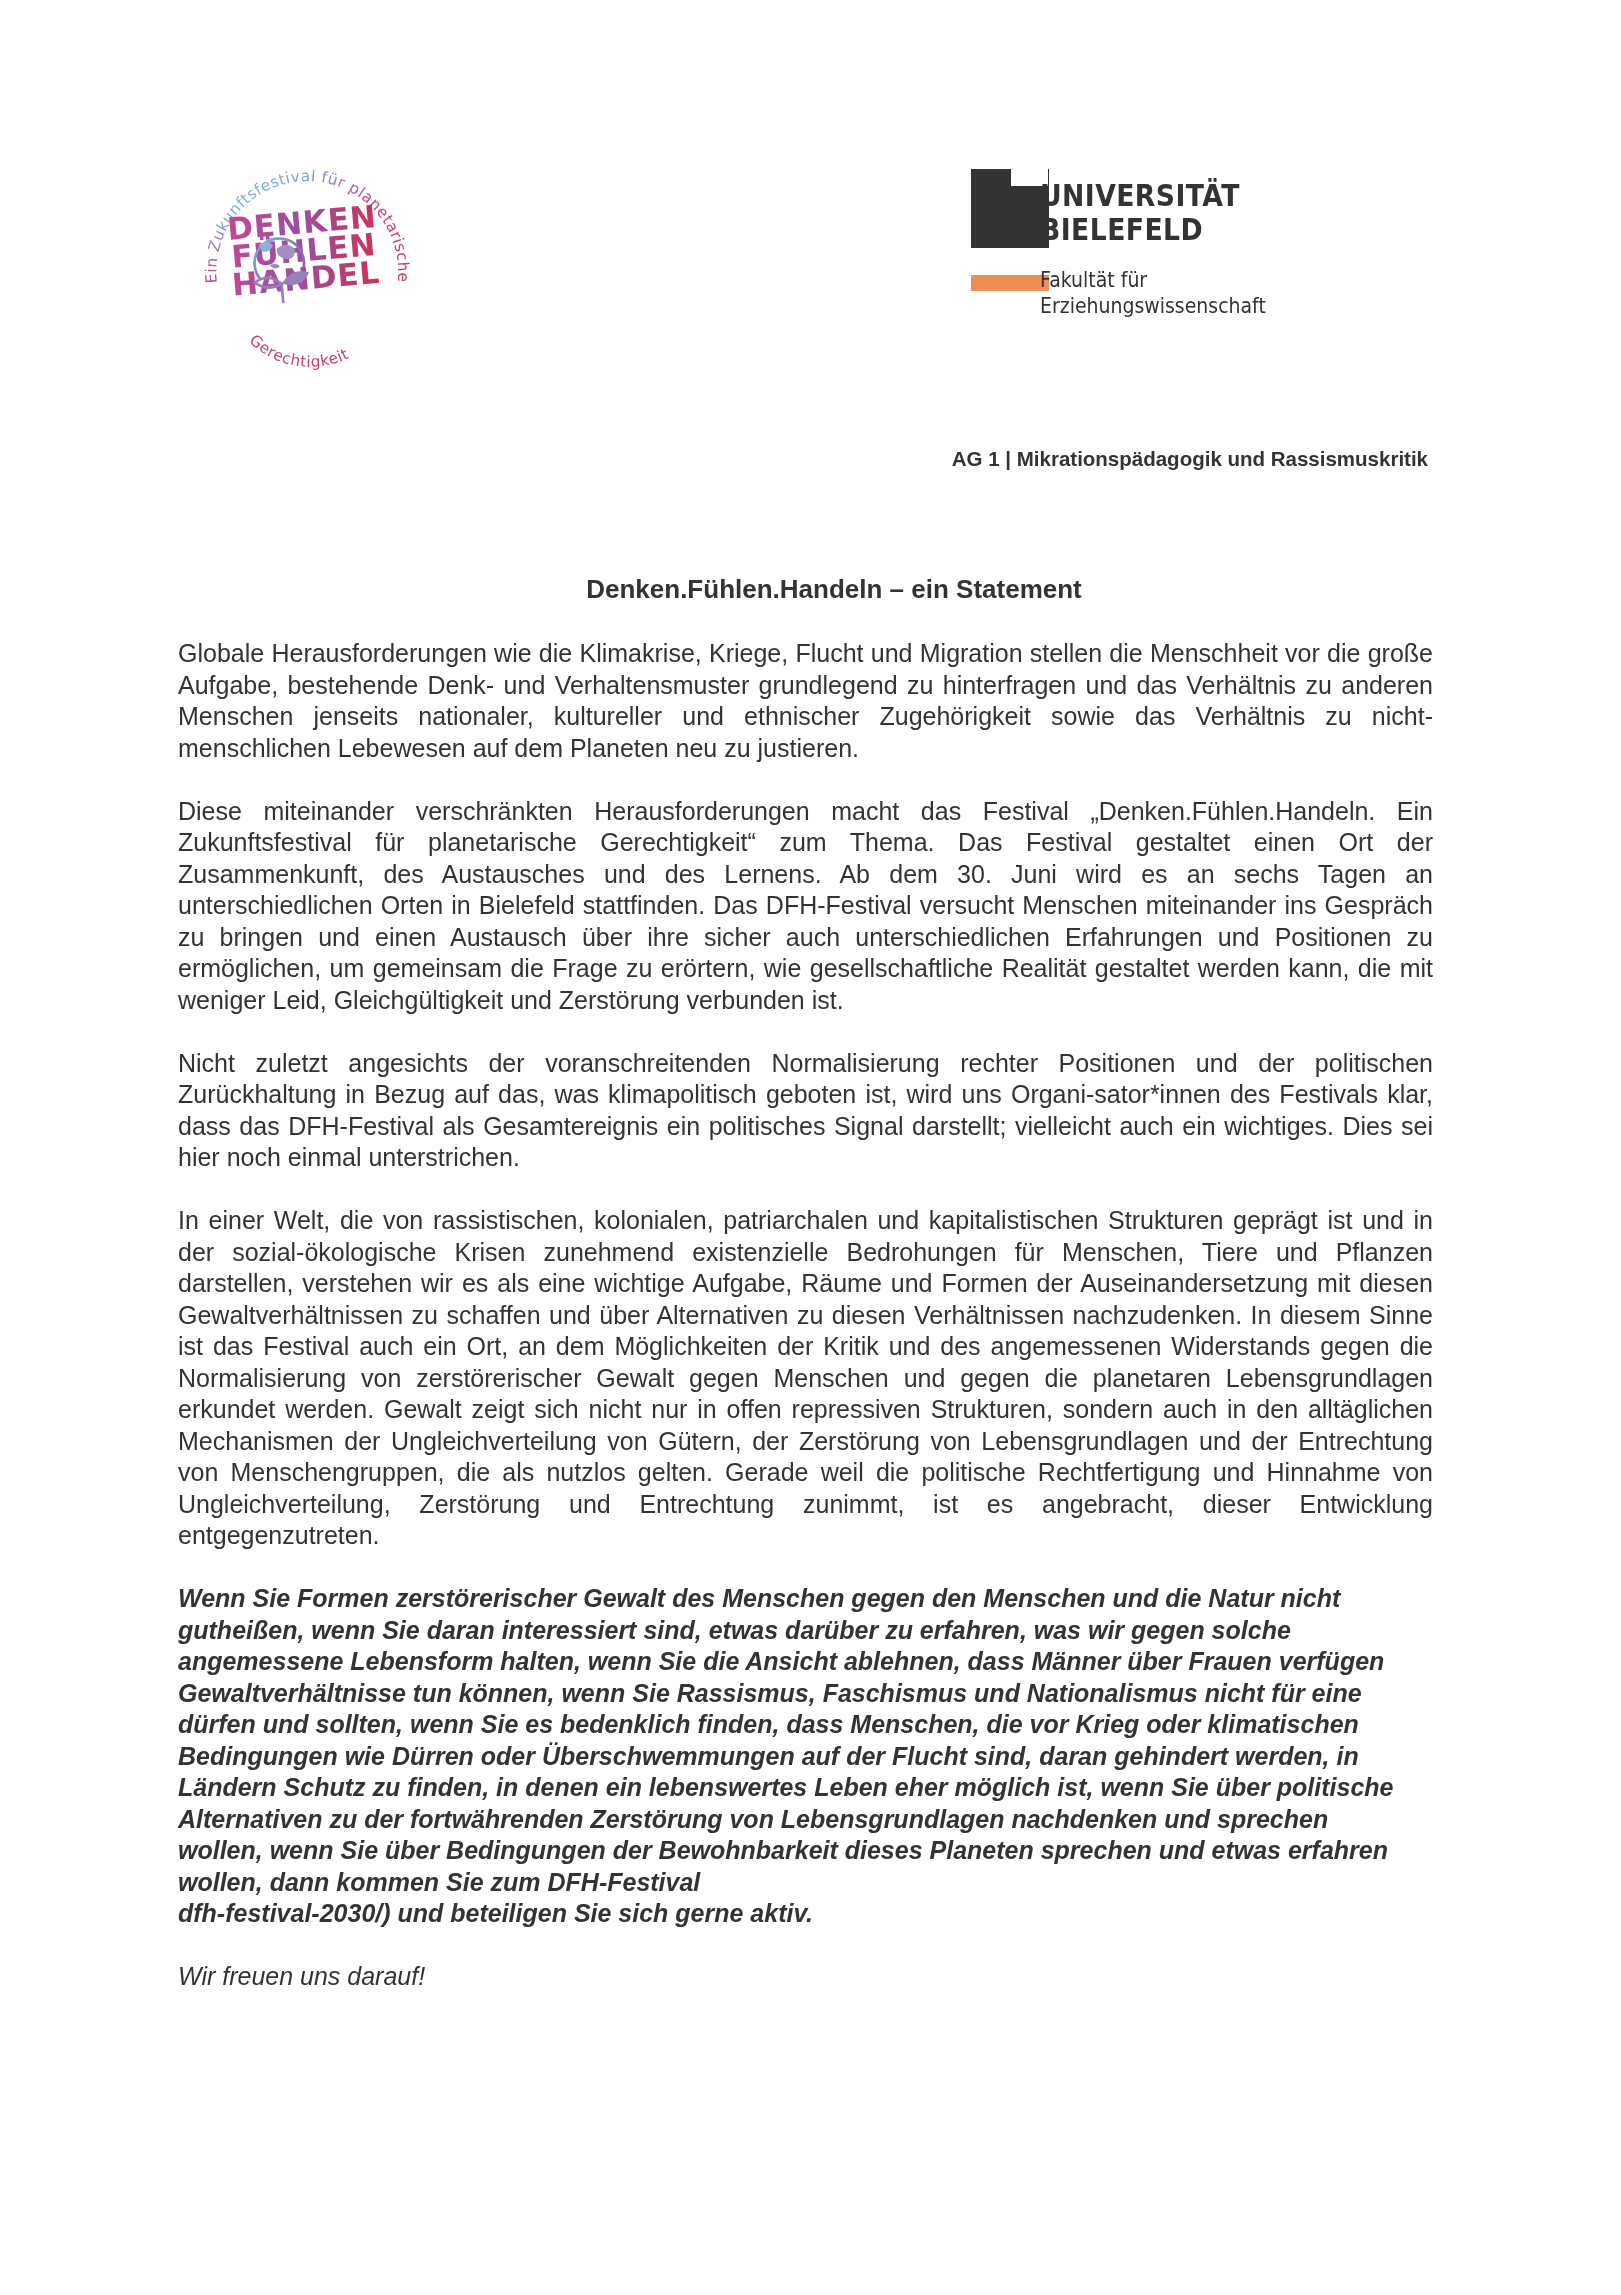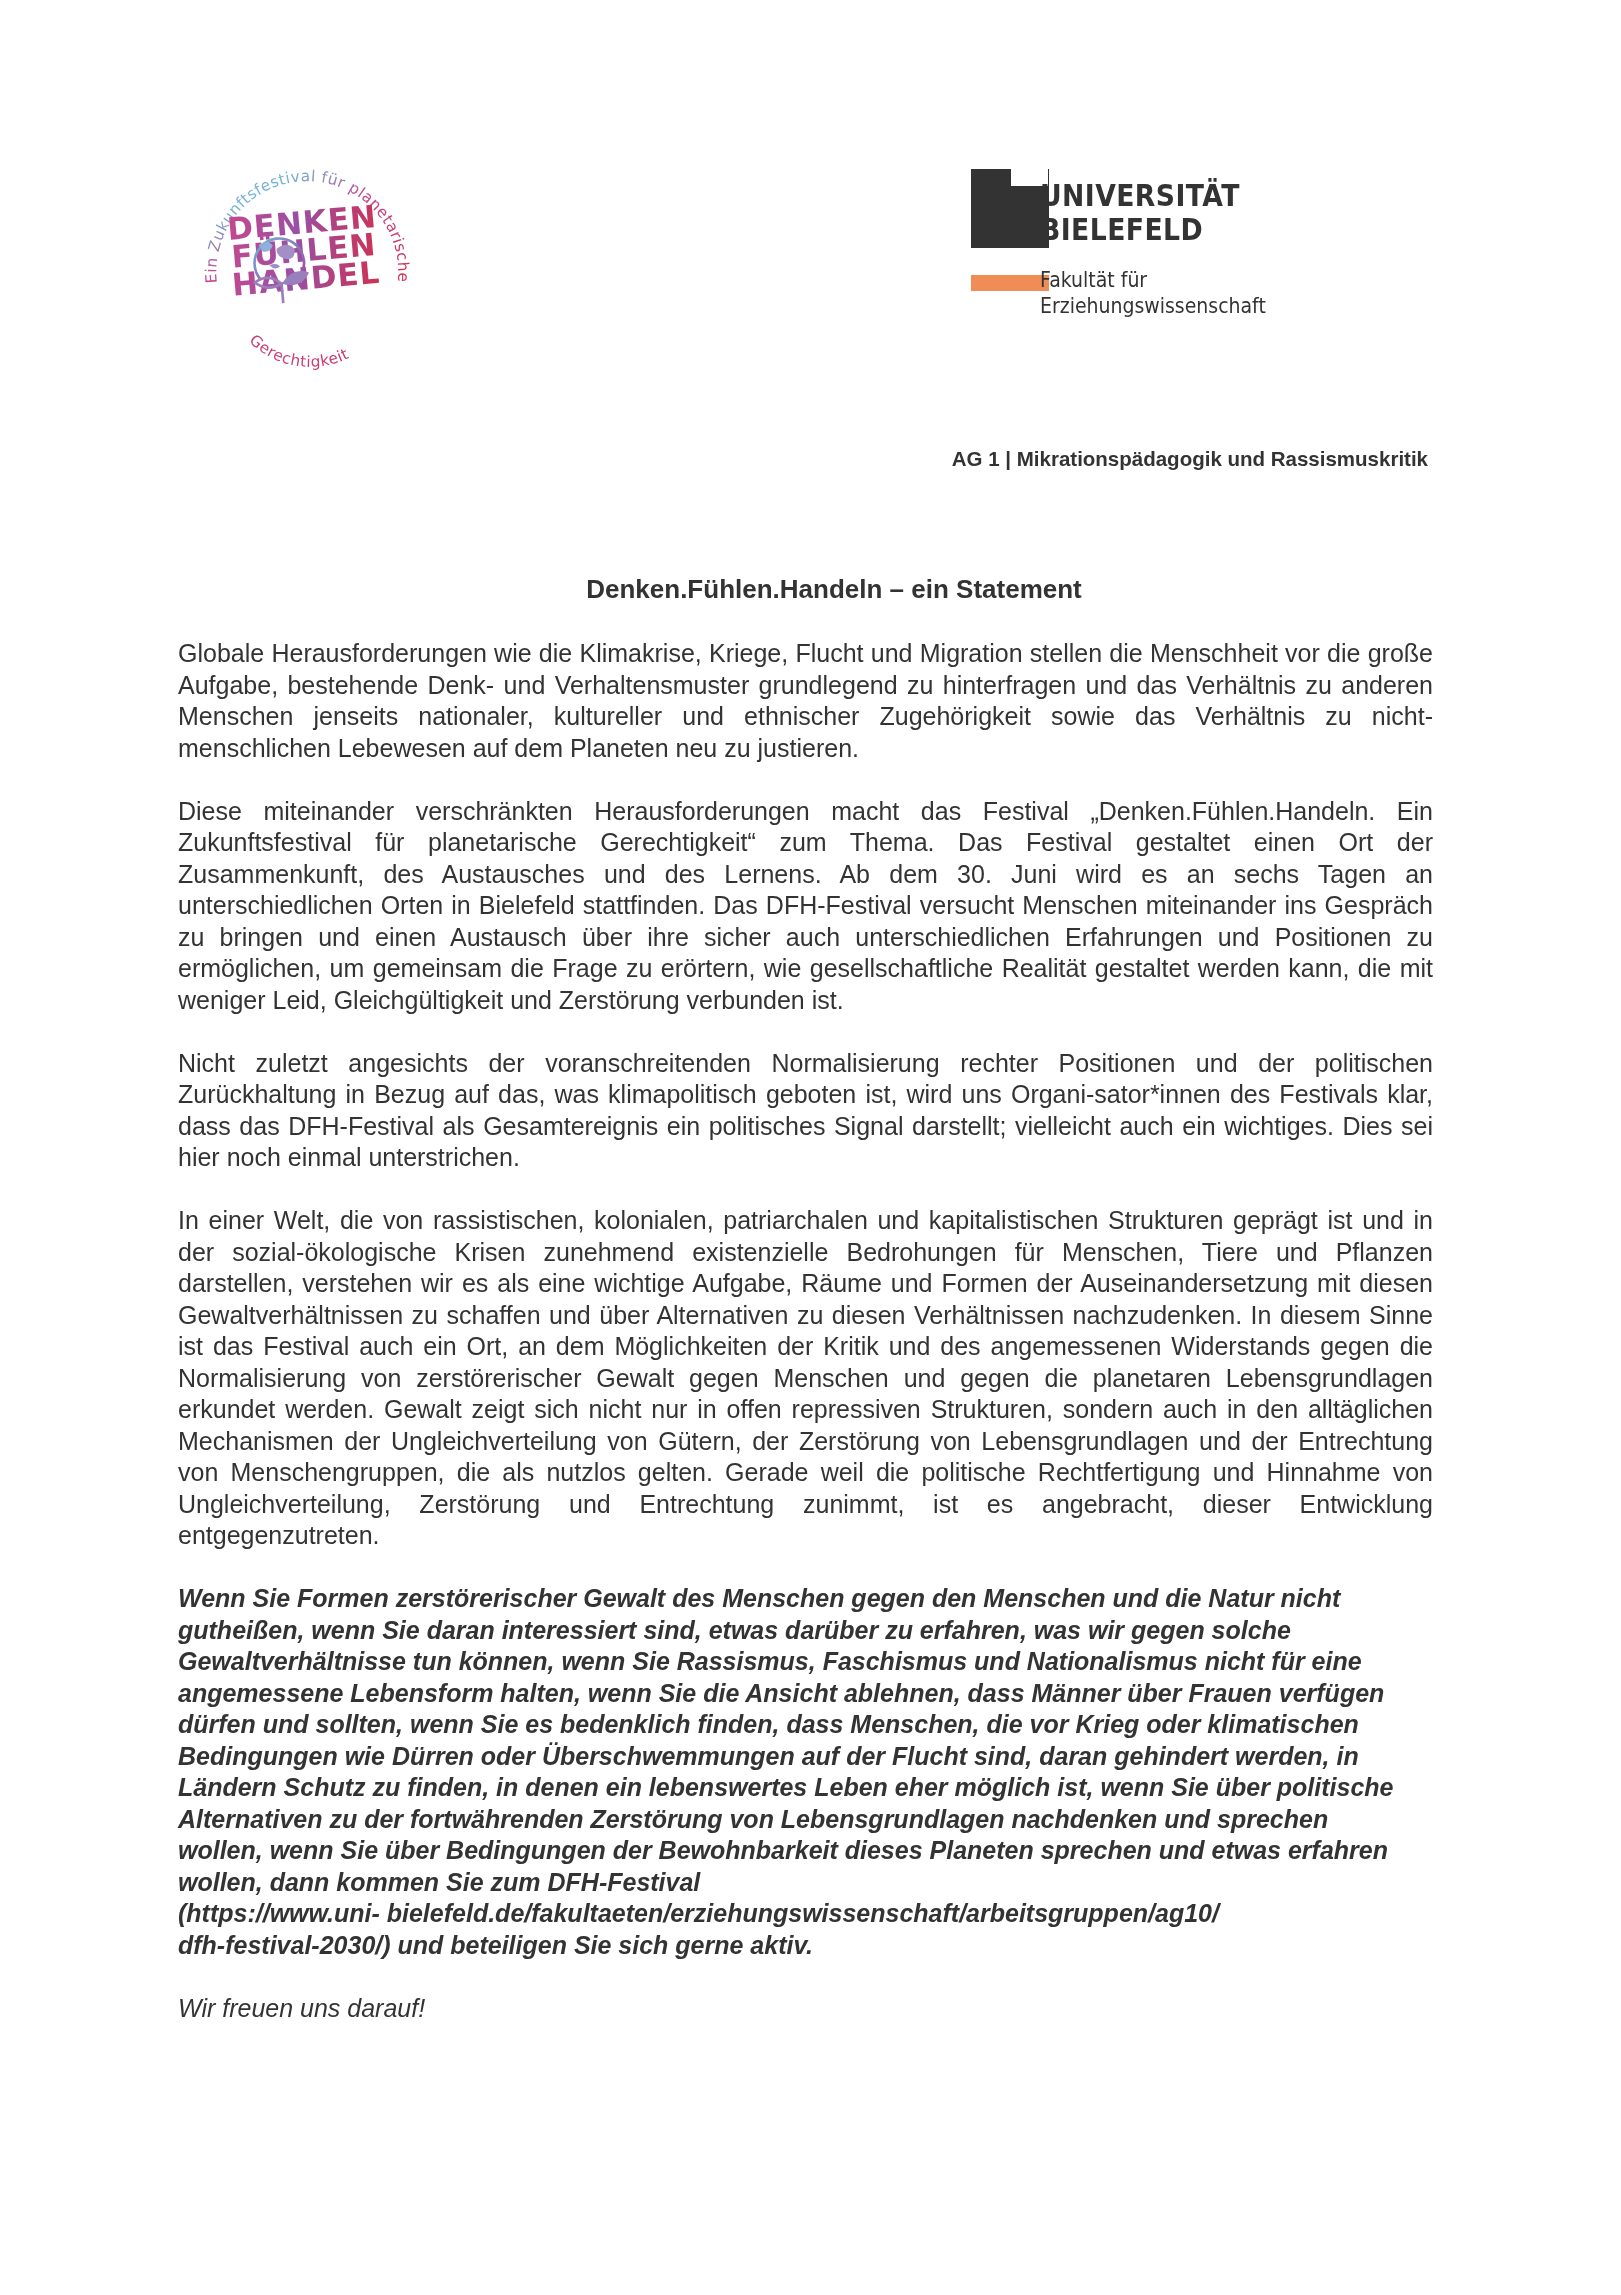--- a/index.html
+++ b/index.html
@@ -207,29 +207,26 @@
 
 <div class="doc-body">
   <p class="justify">Globale Herausforderungen wie die Klimakrise, Kriege, Flucht und Migration stellen die Menschheit vor die große Aufgabe, bestehende Denk- und Verhaltensmuster grundlegend zu hinterfragen und das Verhältnis zu anderen Menschen jenseits nationaler, kultureller und ethnischer Zugehörigkeit sowie das Verhältnis zu nicht-menschlichen Lebewesen auf dem Planeten neu zu justieren.</p>
   <p class="justify">Diese miteinander verschränkten Herausforderungen macht das Festival „Denken.Fühlen.Handeln.  Ein Zukunftsfestival für planetarische Gerechtigkeit“ zum  Thema. Das Festival gestaltet einen Ort der Zusammenkunft, des Austausches und des Lernens. Ab dem 30. Juni wird es an sechs Tagen an unterschiedlichen Orten in Bielefeld stattfinden. Das DFH-Festival versucht Menschen miteinander ins Gespräch zu bringen und einen Austausch über ihre sicher auch unterschiedlichen Erfahrungen und Positionen zu ermöglichen, um gemeinsam die Frage zu erörtern, wie gesellschaftliche Realität gestaltet werden kann, die mit weniger Leid, Gleichgültigkeit und Zerstörung verbunden ist.</p>
   <p class="justify">Nicht zuletzt angesichts der voranschreitenden Normalisierung rechter Positionen und der politischen Zurückhaltung in Bezug auf das, was klimapolitisch geboten ist, wird uns Organi-sator*innen des Festivals klar, dass das DFH-Festival als Gesamtereignis ein politisches Signal darstellt; vielleicht auch ein wichtiges. Dies sei hier noch einmal unterstrichen.</p>
   <p class="justify">In einer Welt, die von rassistischen, kolonialen, patriarchalen und kapitalistischen Strukturen geprägt ist und in der sozial-ökologische Krisen zunehmend existenzielle Bedrohungen für Menschen, Tiere und Pflanzen darstellen, verstehen wir es als eine wichtige Aufgabe, Räume und Formen der Auseinandersetzung mit diesen Gewaltverhältnissen zu schaffen und über Alternativen zu diesen Verhältnissen nachzudenken. In diesem Sinne ist das Festival auch ein Ort, an dem Möglichkeiten der Kritik und des angemessenen Widerstands gegen die Normalisierung von zerstörerischer Gewalt gegen Menschen und gegen die planetaren Lebensgrundlagen erkundet werden. Gewalt zeigt sich nicht nur in offen repressiven Strukturen, sondern auch in den alltäglichen Mechanismen der Ungleichverteilung von Gütern, der Zerstörung von Lebensgrundlagen und der Entrechtung von Menschengruppen, die als nutzlos gelten. Gerade weil die politische Rechtfertigung und Hinnahme von Ungleichverteilung, Zerstörung und Entrechtung zunimmt, ist es angebracht, dieser Entwicklung entgegenzutreten.</p>
 
   <p class="italic left">
     <span class="line">Wenn Sie Formen zerstörerischer Gewalt des Menschen gegen den Menschen und die Natur nicht</span>
     <span class="line">gutheißen, wenn Sie daran interessiert sind, etwas darüber zu erfahren, was wir gegen solche</span>
+    <span class="line">angemessene Lebensform halten, wenn Sie die Ansicht ablehnen, dass Männer über Frauen verfügen</span>
     <span class="line">Gewaltverhältnisse tun können, wenn Sie Rassismus, Faschismus und Nationalismus nicht für eine</span>
-    <span class="line">angemessene Lebensform halten, wenn Sie die Ansicht ablehnen, dass Männer über Frauen verfügen</span>
     <span class="line">dürfen und sollten, wenn Sie es bedenklich finden, dass Menschen, die vor Krieg oder klimatischen</span>
     <span class="line">Bedingungen wie Dürren oder Überschwemmungen auf der Flucht sind, daran gehindert werden, in</span>
     <span class="line">Ländern Schutz zu finden, in denen ein lebenswertes Leben eher möglich ist, wenn Sie über politische</span>
     <span class="line">Alternativen zu der fortwährenden Zerstörung von Lebensgrundlagen nachdenken und sprechen</span>
     <span class="line">wollen, wenn Sie über Bedingungen der Bewohnbarkeit dieses Planeten sprechen und etwas erfahren</span>
     <span class="line">wollen, dann kommen Sie zum DFH-Festival</span>
-    <span class="line">
-      <a class="url-link">(https://www.uni- bielefeld.de/fakultaeten/erziehungswissenschaft/arbeitsgruppen/ag10/</a>
-    </span>
     <span class="line"><a class="url-link">dfh-festival-2030/)</a><span> und beteiligen Sie sich gerne aktiv.</span></span>
   </p>
 
   <p class="italic left">Wir freuen uns darauf!</p>
 </div>
 
 
 </body></html>

